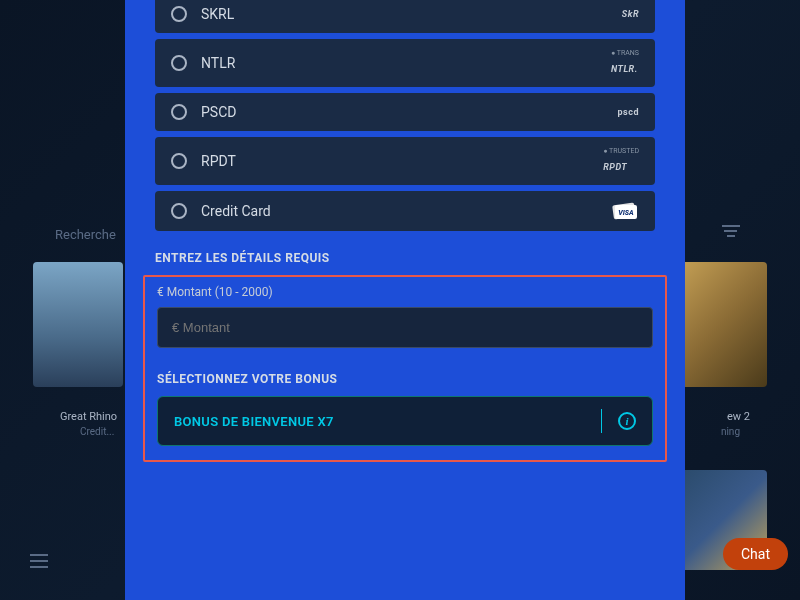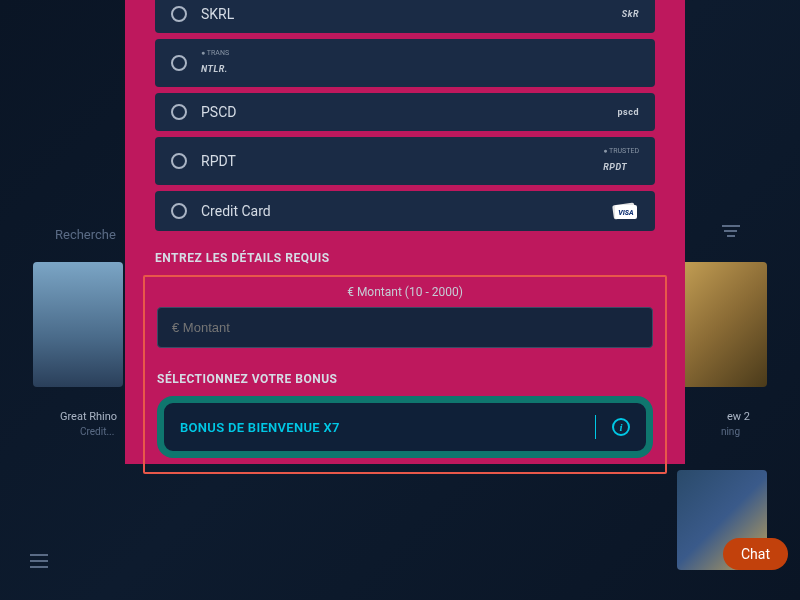--- a/index.html
+++ b/index.html
@@ -53,22 +53,22 @@
 .bg-card-right-sub { position: absolute; right: 60px; top: 426px; color: #5a6b85; font-size: 10px; }
 .bg-card-bottom {
   position: absolute; right: 33px; top: 470px;
   width: 90px; height: 100px;
   background: linear-gradient(135deg, #2a4a6a 0%, #3a5a8a 50%, #c5a555 100%);
   border-radius: 4px;
 }
 .modal {
   position: absolute;
   left: 125px; top: 0;
-  width: 560px; height: 464px;
-  background: #be185d;
+  width: 560px; height: 600px;
+  background: #1d4ed8;
   padding: 0 30px;
 }
 .pm-row {
   display: flex; align-items: center;
   background: #1a2b45;
   border-radius: 4px;
   padding: 11px 16px;
   margin-bottom: 6px;
   cursor: pointer;
 }
@@ -104,21 +104,21 @@
   color: #d5dce5;
   margin: 20px 0 10px 0;
 }
 .highlight-box {
   border: 2px solid #e8584a;
   border-radius: 2px;
   padding: 8px 12px 14px 12px;
   margin: 0 -12px 18px -12px;
 }
 .amount-range {
-  text-align: center;
+  text-align: left;
   font-size: 12px;
   color: #c5ccd5;
   margin-bottom: 8px;
 }
 .amount-input {
   width: 100%;
   background: #16253d;
   border: 1px solid #3a4a65;
   border-radius: 4px;
   padding: 12px 14px;
@@ -128,22 +128,22 @@
 }
 .section-title-sm {
   font-size: 12px;
   font-weight: 700;
   letter-spacing: 0.5px;
   color: #d5dce5;
   margin: 18px 0 10px 0;
 }
 .bonus-select {
   display: flex; align-items: center;
-  border: 7px solid #0f766e;
-  border-radius: 16px;
+  border: 1px solid #0f766e;
+  border-radius: 6px;
   background: #0f2038;
   padding: 12px 16px;
   cursor: pointer;
 }
 .bonus-label {
   flex: 1;
   color: #00c8e5;
   font-size: 13px;
   font-weight: 600;
   letter-spacing: 0.3px;
@@ -220,20 +220,21 @@
   <div class="pm-row">
     <div class="radio"></div>
     <div class="pm-label">SKRL</div>
     <div class="pm-badge">
       <span class="badge-text">SkR</span>
     </div>
   </div>
 
   <div class="pm-row">
     <div class="radio"></div>
+    <div class="pm-label">NTLR</div>
     <div class="pm-badge">
       <span><span class="badge-sub">● TRANS</span><span class="badge-text">NTLR.</span></span>
     </div>
   </div>
 
   <div class="pm-row">
     <div class="radio"></div>
     <div class="pm-label">PSCD</div>
     <div class="pm-badge">
       <span class="badge-text" style="font-style:normal;text-transform:lowercase">pscd</span>

